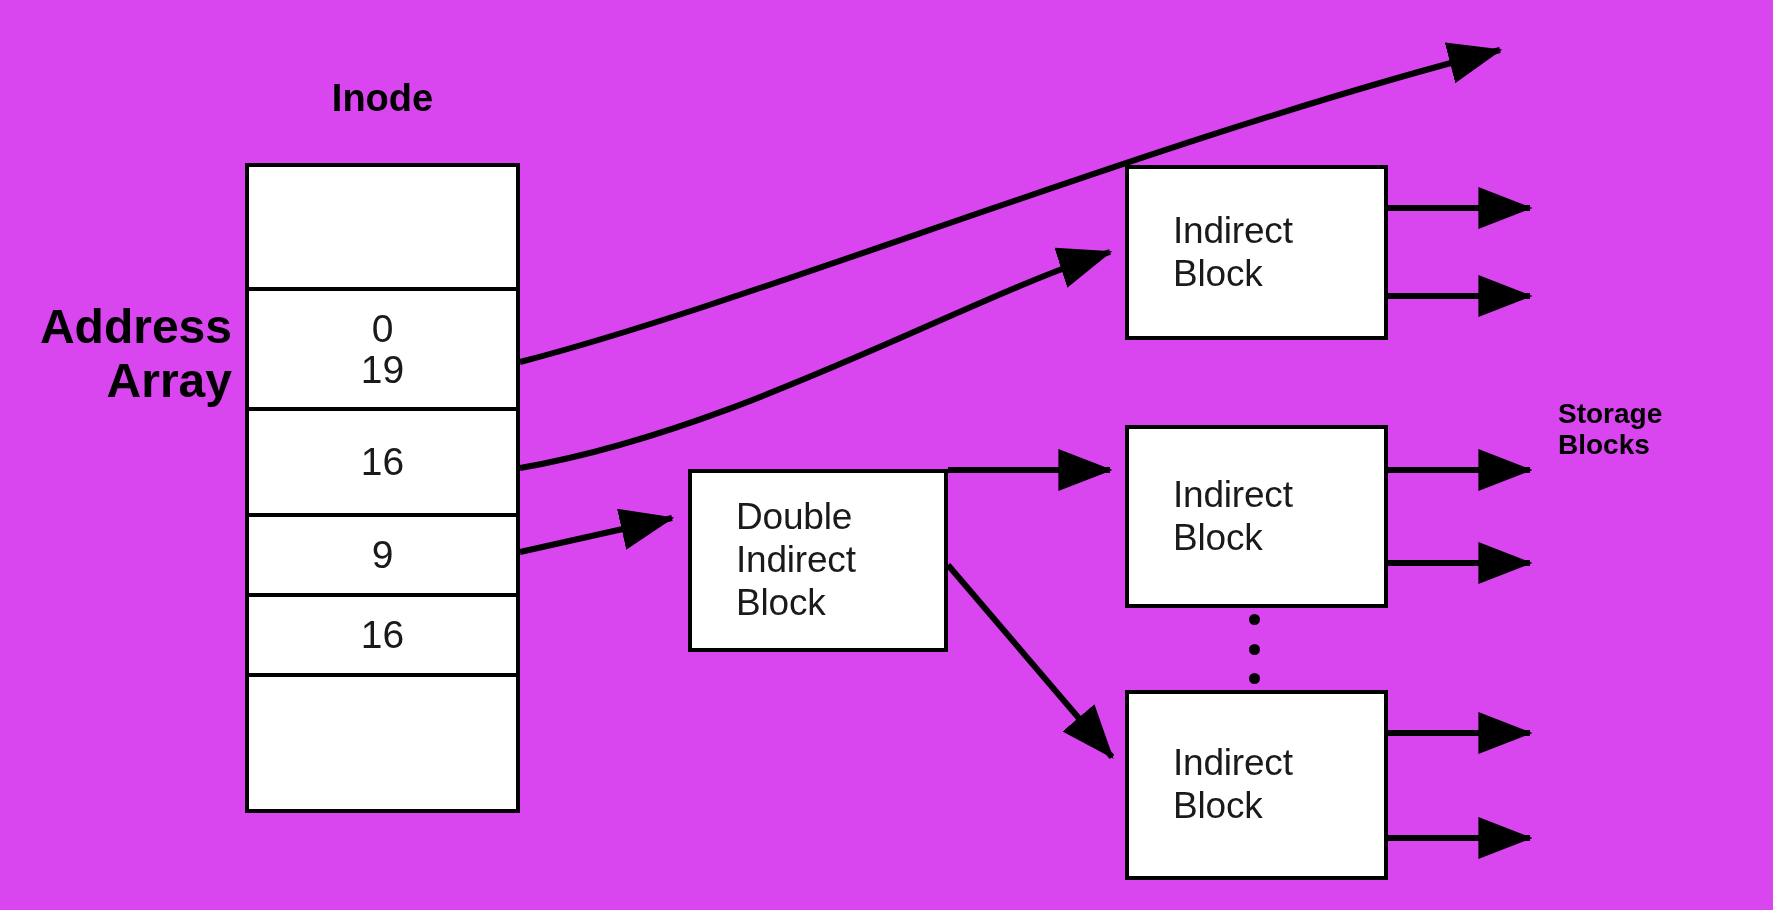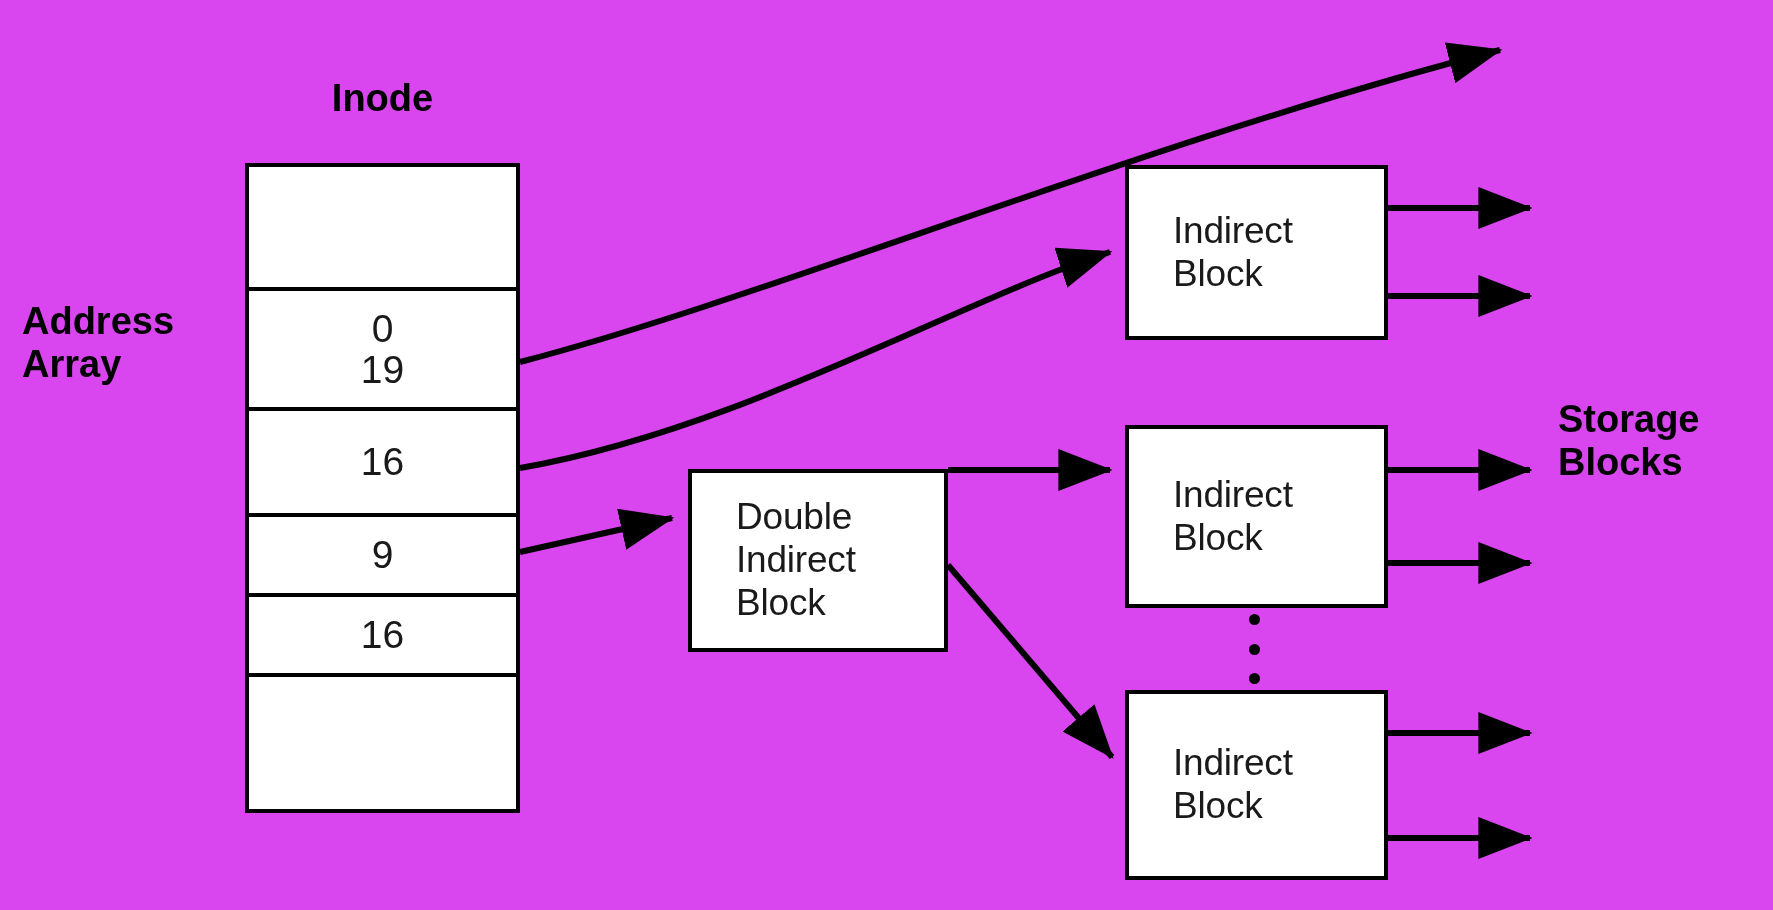--- a/index.html
+++ b/index.html
@@ -93,30 +93,30 @@
     top: 78px;
     width: 275px;
     text-align: center;
     font-size: 38px;
     line-height: 1.1;
   }
   #label-address-array {
     left: 22px;
     top: 300px;
     width: 210px;
-    text-align: left;
-    font-size: 38px;
+    text-align: right;
+    font-size: 48px;
     line-height: 1.12;
   }
   #label-storage-blocks {
     left: 1558px;
     top: 398px;
     width: 210px;
     text-align: left;
-    font-size: 38px;
+    font-size: 28px;
     line-height: 1.12;
   }
 
   
   #ellipsis-vertical {
     position: absolute;
     left: 1242px;
     top: 614px;
     width: 24px;
     height: 70px;

